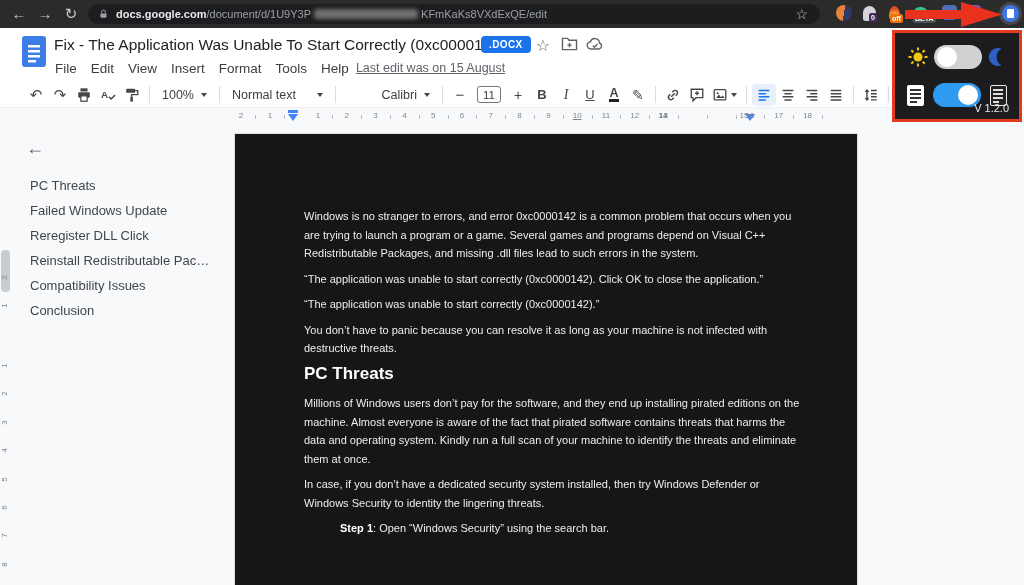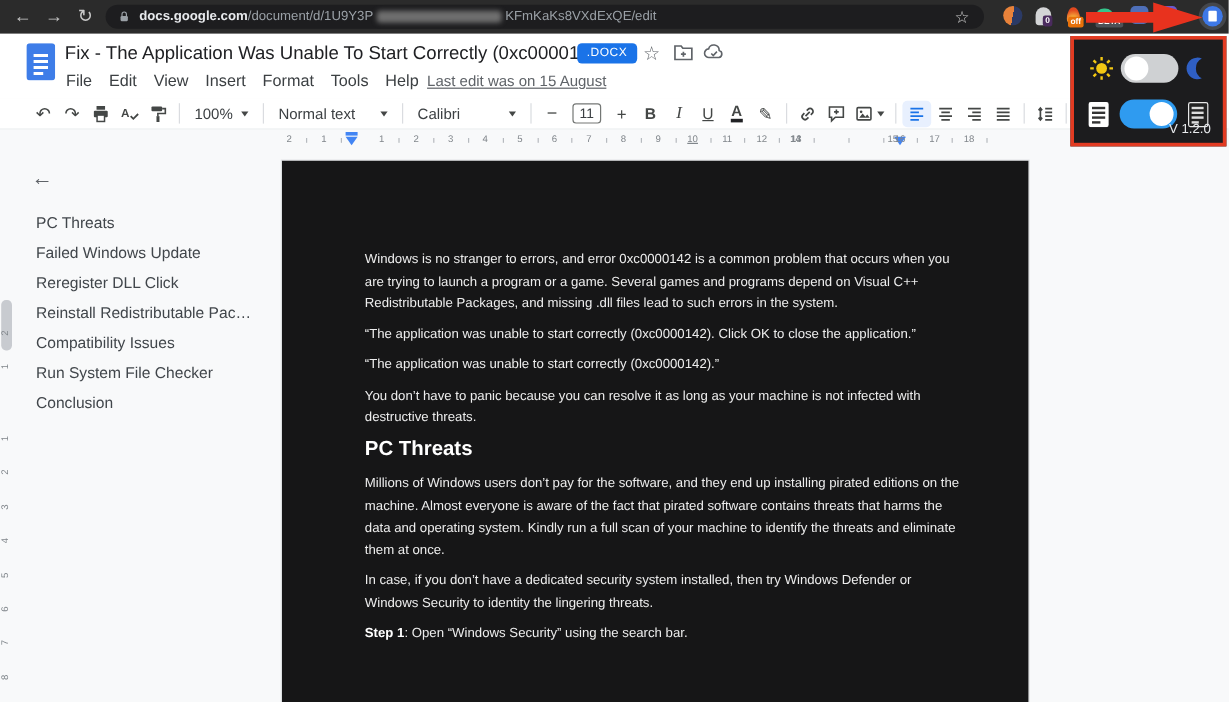--- a/index.html
+++ b/index.html
@@ -25,21 +25,21 @@
   .target-ext { position:absolute; left:999px; top:2px; width:23px; height:23px; border-radius:50%; background:#45474b; display:flex; align-items:center; justify-content:center; }
   .target-inner { width:17px; height:17px; border-radius:50%; background:#3e78e7; display:flex; align-items:center; justify-content:center; }
   .doc-glyph { width:7px; height:9px; background:#fff; border-radius:1px; }
   .red-arrow { position:absolute; left:905px; top:1px; z-index:70; }
   
   .docs-header { position:absolute; top:28px; left:0; width:1024px; height:54px; background:#ffffff; z-index:4; }
   .docs-logo { position:absolute; left:22px; top:8px; width:24px; height:31px; background:#3e7de8; border-radius:3px;
     background-image:linear-gradient(#fff,#fff),linear-gradient(#fff,#fff),linear-gradient(#fff,#fff),linear-gradient(#fff,#fff);
     background-size:12px 2.5px,12px 2.5px,12px 2.5px,8px 2.5px; background-position:6px 9px,6px 14px,6px 19px,6px 24px; background-repeat:no-repeat; }
   .doc-title { position:absolute; left:54px; top:8px; font-size:15.5px; color:#202124; white-space:nowrap; }
-  .docx-badge { position:absolute; left:481px; top:8px; background:var(--accent,#1a73e8); color:#fff; font-size:10px; font-weight:400; letter-spacing:.4px; padding:3px 8px 3px; border-radius:4px; }
+  .docx-badge { position:absolute; left:481px; top:8px; background:var(--accent,#1a73e8); color:#fff; font-size:10px; font-weight:700; letter-spacing:.4px; padding:3px 8px 3px; border-radius:4px; }
   .title-icon { position:absolute; top:8px; width:20px; height:20px; color:#5f6368; font-size:16px; line-height:20px; text-align:center; }
   .menu-row { position:absolute; left:48px; top:31px; display:flex; align-items:center; }
   .menu-item { font-size:13.5px; color:#3c4043; padding:2px 7px; border-radius:4px; }
   .last-edit { font-size:12.5px; color:#5f6368; text-decoration:underline; }
   
   .toolbar { position:absolute; top:82px; left:0; width:1024px; height:26px; background:#fff; border-bottom:1px solid #eceff1; display:flex; align-items:center; padding-left:24px; z-index:4; color:#444746; }
   .tb { height:22px; min-width:24px; display:flex; align-items:center; justify-content:center; border-radius:4px; font-size:13px; }
   .tb svg { display:block; }
   .tb.active { background:#e8f0fe; }
   .tsep { width:1px; height:17px; background:#dadce0; margin:0 5px; flex:none; }
@@ -61,21 +61,21 @@
   .vruler-shade { position:absolute; left:1px; top:4px; width:9px; height:42px; background:#c8cbd0; border-radius:4px; }
   
   .canvas { position:absolute; top:123px; left:0; width:1024px; height:462px; background:#f8f9fa; }
   .outline-back { position:absolute; left:26px; top:15px; font-size:18px; color:#5f6368; }
   .outline-list { position:absolute; left:30px; top:50px; width:195px; }
   .outline-item { font-size:13px; font-weight:500; color:#41464b; height:25px; line-height:25px; white-space:nowrap; overflow:hidden; }
   .page { position:absolute; left:235px; top:11px; width:622px; height:451px; background:#161617; box-shadow:0 0 0 1px #dcdee0; }
   .doc-content { position:absolute; left:69px; top:73px; width:497px; color:#ededed; font-size:11px; line-height:18.5px; }
   .doc-para { margin-bottom:7px; }
   .doc-heading { color:#ffffff; font-size:17px; font-weight:700; margin:5px 0 11px; }
-  .doc-para b { color:#fff; }
+  .doc-para b { color:#fff;margin-left:36px; }
   
   .ext-popup { position:absolute; left:892px; top:30px; width:130px; height:92px; background:#1c1c1e; border:3px solid var(--popup-border,#e23b22); z-index:60; }
   .pop-row { position:absolute; left:0; width:124px; display:flex; align-items:center; justify-content:space-between; padding:0 12px; }
   .toggle { width:48px; height:24px; border-radius:12px; position:relative; }
   .toggle .knob { position:absolute; top:2px; width:20px; height:20px; border-radius:50%; background:#fff; }
   .toggle.off { background:#cfd1d3; } .toggle.off .knob { left:3px; }
   .toggle.on { background:var(--toggle-on,#2f9bf0); } .toggle.on .knob { right:3px; }
   .pop-version { position:absolute; right:10px; bottom:5px; color:#e8eaed; font-size:11px; }
   .doc-ic { width:17px; height:21px; border-radius:2px; }
   .doc-ic.light { background:#fff; background-image:linear-gradient(#333,#333),linear-gradient(#333,#333),linear-gradient(#333,#333),linear-gradient(#333,#333);
@@ -185,21 +185,21 @@
   <span class="tb-select">
       <span>100%</span>
       <span class="caret"></span>
     </span>
   <span class="tsep"></span>
   <span class="tb-select" style="width:105px;justify-content:space-between">
       <span>Normal text</span>
       <span class="caret"></span>
     </span>
   <span class="tsep"></span>
-  <span class="tb-select" style="width:96px;justify-content:space-between">
+  <span class="tb-select" style="width:96px;justify-content:flex-end">
       <span>Calibri</span>
       <span class="caret"></span>
     </span>
   <span class="tsep"></span>
   <span class="tb" style="font-size:15px">−</span>
   <span class="fs-box">11</span>
   <span class="tb" style="font-size:14px">+</span>
   <span class="tb bold-b">B</span>
   <span class="tb ital-i">I</span>
   <span class="tb und-u">U</span>
@@ -349,21 +349,20 @@
     </div>
 
   <span class="outline-back">←</span>
   <div class="outline-list">
 
   <div class="outline-item">PC Threats</div>
       <div class="outline-item">Failed Windows Update</div>
       <div class="outline-item">Reregister DLL Click</div>
       <div class="outline-item">Reinstall Redistributable Pac…</div>
       <div class="outline-item">Compatibility Issues</div>
-      <div class="outline-item">Run System File Checker</div>
       <div class="outline-item">Conclusion</div>
     </div>
 
   <div class="page">
     <div class="doc-content" id="doc-content">
         <div class="doc-para">Windows is no stranger to errors, and error 0xc0000142 is a common problem that occurs when you are trying to launch a program or a game. Several games and programs depend on Visual C++ Redistributable Packages, and missing .dll files lead to such errors in the system.</div>
         <div class="doc-para">“The application was unable to start correctly (0xc0000142). Click OK to close the application.”</div>
         <div class="doc-para">“The application was unable to start correctly (0xc0000142).”</div>
         <div class="doc-para">You don’t have to panic because you can resolve it as long as your machine is not infected with destructive threats.</div>
         <div class="doc-heading">PC Threats</div>

